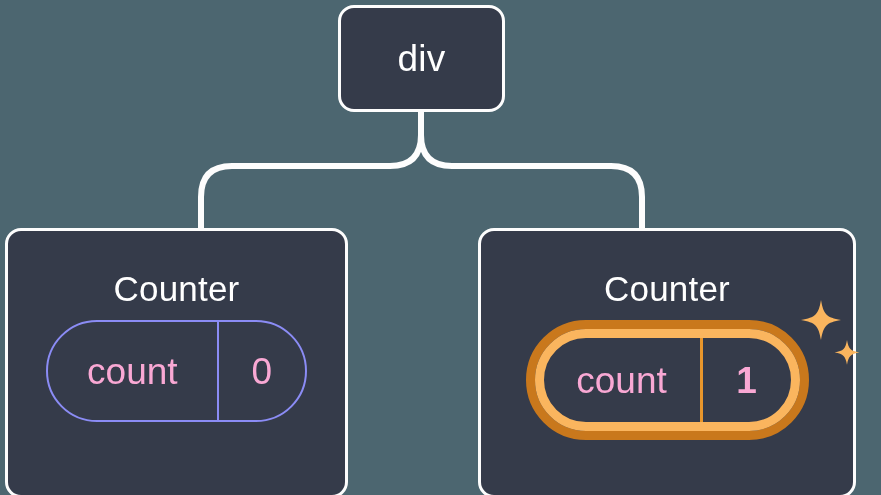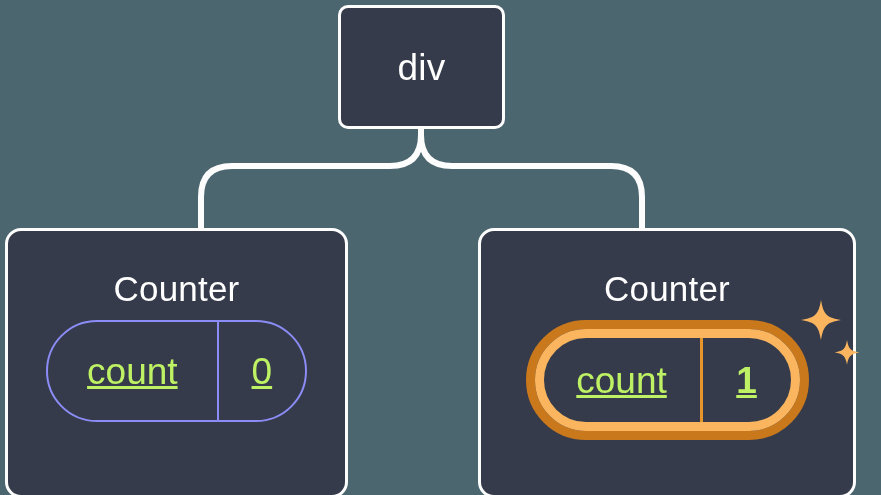--- a/index.html
+++ b/index.html
@@ -40,23 +40,22 @@
     border-radius: 16px;
     display: flex;
     flex-direction: column;
     align-items: center;
   }
 
   .node-root {
     left: 338px;
     top: 5px;
     width: 167px;
-    height: 124px;
-    justify-content: center;
-    border-radius: 10px;
+    height: 107px;
+    justify-content: center;
   }
 
   .node-label-root {
     color: #ffffff;
     font-size: 37px;
     line-height: 1;
     letter-spacing: 0.3px;
     font-weight: 400;
   }
 
@@ -92,25 +91,24 @@
     height: 102px;
     border-radius: 51px;
     border: 2px solid #8b8cf5;
     background: transparent;
   }
 
   .pill-key, .pill-val {
     display: flex;
     align-items: center;
     justify-content: center;
-    color: #bef264;
+    color: #f9a8d4;
     font-size: 37px;
     line-height: 1;
     font-weight: 400;
-    text-decoration: underline;
   }
 
   .pill-key { width: 168px; }
   .pill-val { width: 88px; border-left: 2px solid #8b8cf5; }
 
   
   .pill-left { width: 261px; }
   .pill-left .pill-key { width: 170px; }
   .pill-left .pill-val { width: 87px; }
 

